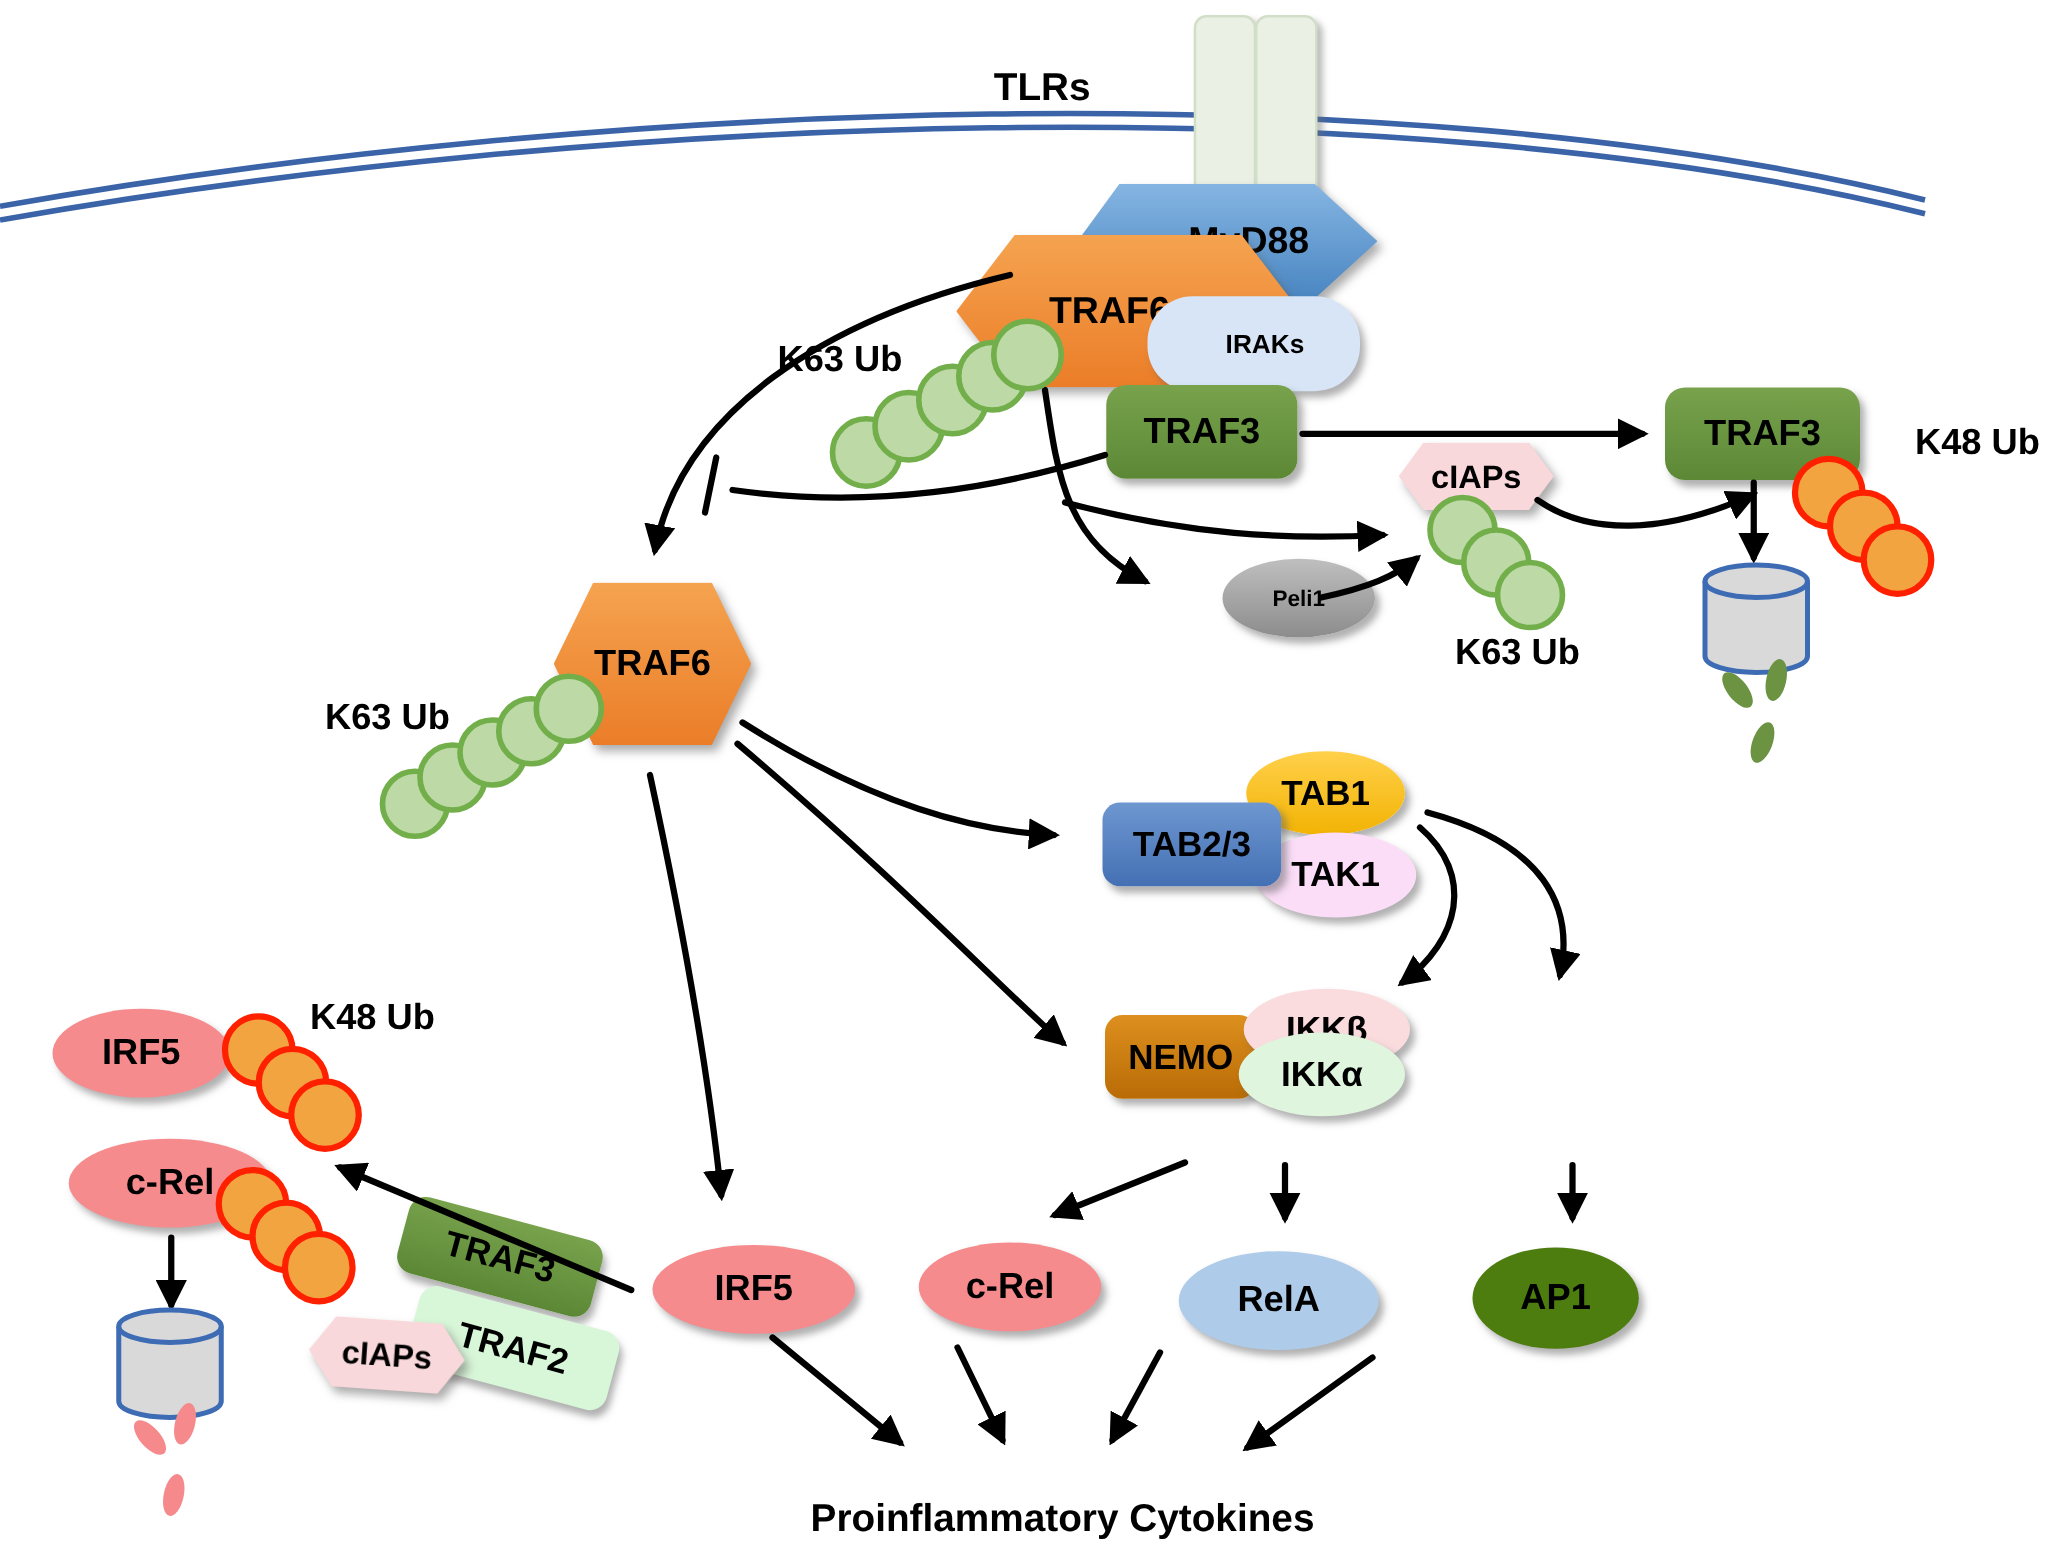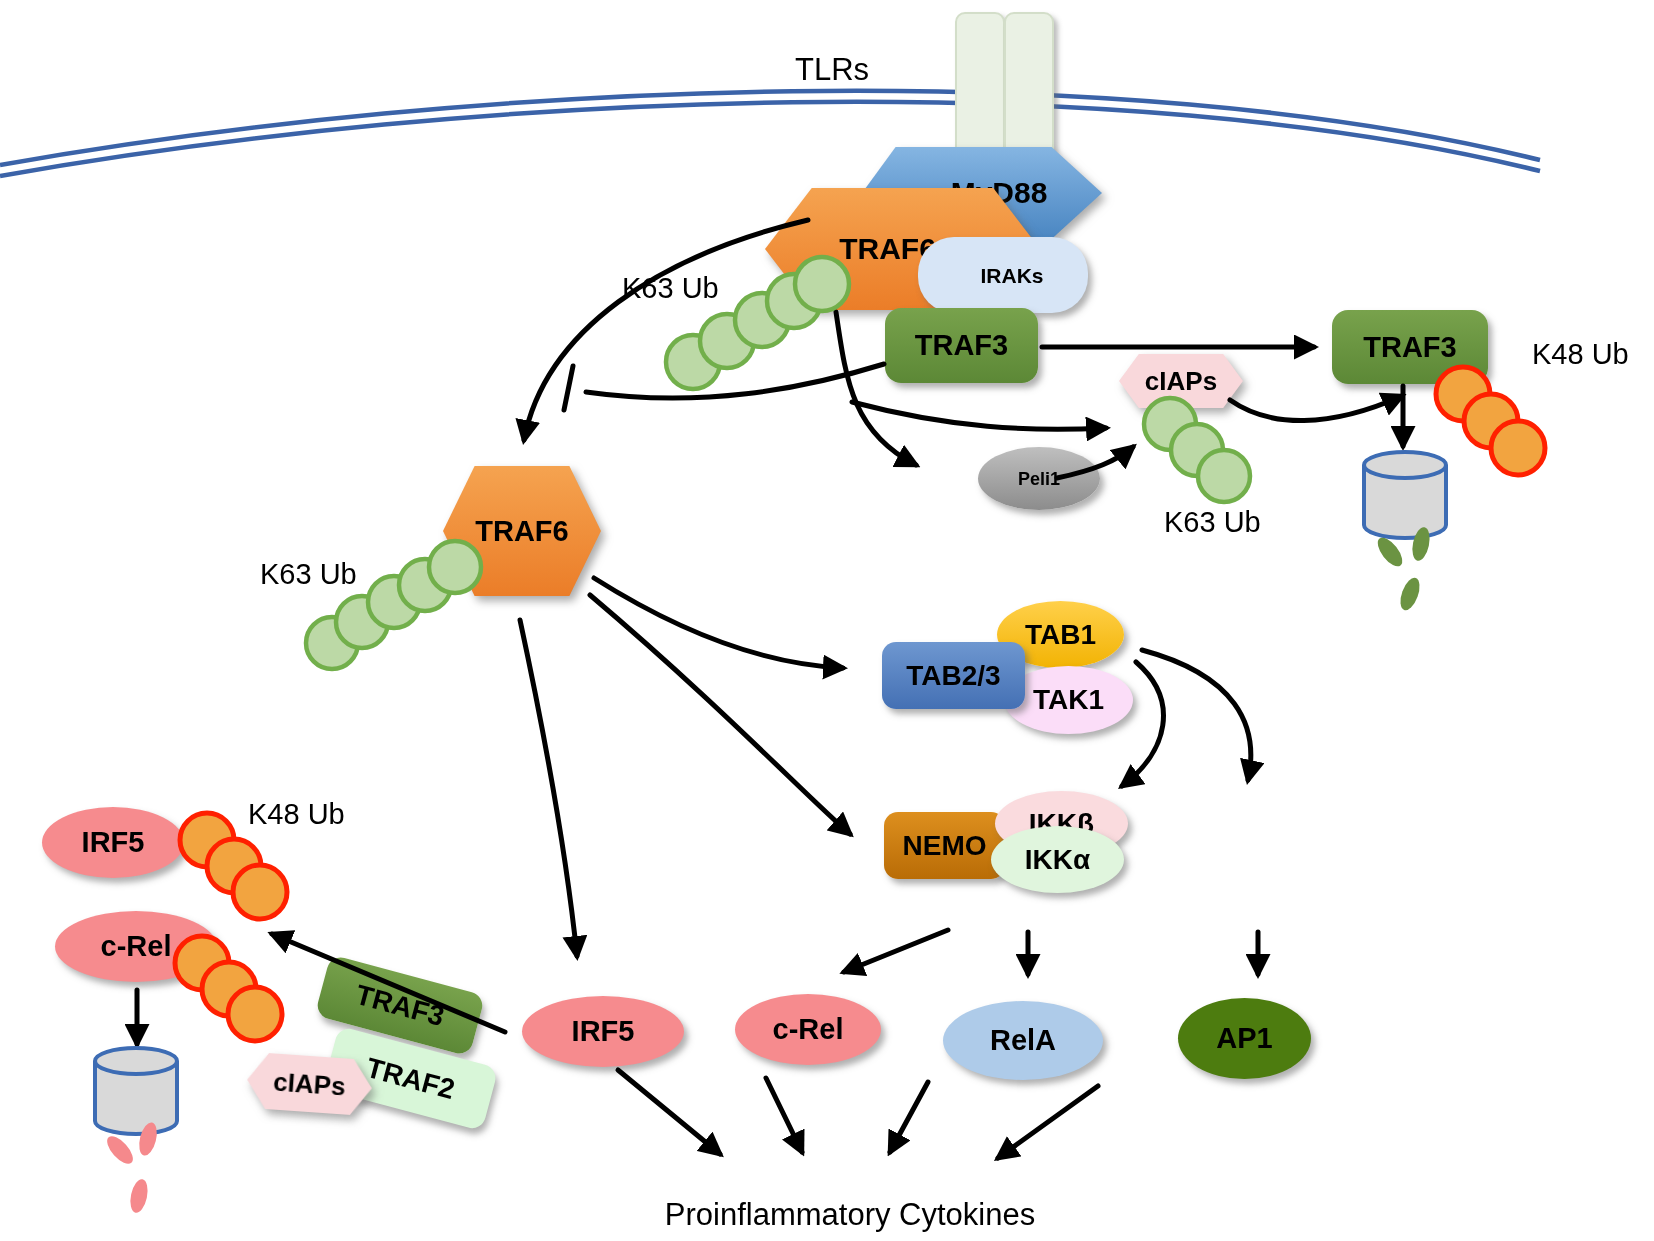--- a/index.html
+++ b/index.html
@@ -5,21 +5,21 @@
   html,body{margin:0;padding:0;background:#ffffff;}
   #canvas{
     position:relative;width:1654px;height:1241px;background:#ffffff;overflow:hidden;
     font-family:"Liberation Sans","DejaVu Sans",sans-serif;color:#000;
   }
   svg.layer{position:absolute;left:0;top:0;width:1654px;height:1241px;pointer-events:none;}
   #membrane-layer{z-index:1;}
   #front-layer{z-index:50;}
   .node{position:absolute;display:flex;align-items:center;justify-content:center;
         font-weight:bold;text-align:center;line-height:1;}
-  .lbl{position:absolute;font-weight:normal;white-space:nowrap;z-index:40;}
+  .lbl{position:absolute;font-weight:bold;white-space:nowrap;z-index:40;}
   .hexwrap{position:absolute;filter:drop-shadow(4px 5px 4px rgba(90,90,90,.5));}
   .hex{width:100%;height:100%;display:flex;align-items:center;justify-content:center;font-weight:bold;}
   .shadow{box-shadow:4px 5px 6px rgba(100,100,100,.5);}
   .ell{border-radius:50%;}
 
   
   #tlrs-label{left:795px;top:52px;font-size:31px;z-index:5;}
   .tlr-bar{position:absolute;width:46px;height:150px;top:12px;background:#EAF1E4;
            border:2px solid #D3DEC9;border-radius:10px;z-index:6;box-shadow:4px 4px 5px rgba(110,110,110,.45);}
   #tlr-bar-1{left:955px;} #tlr-bar-2{left:1004px;}

